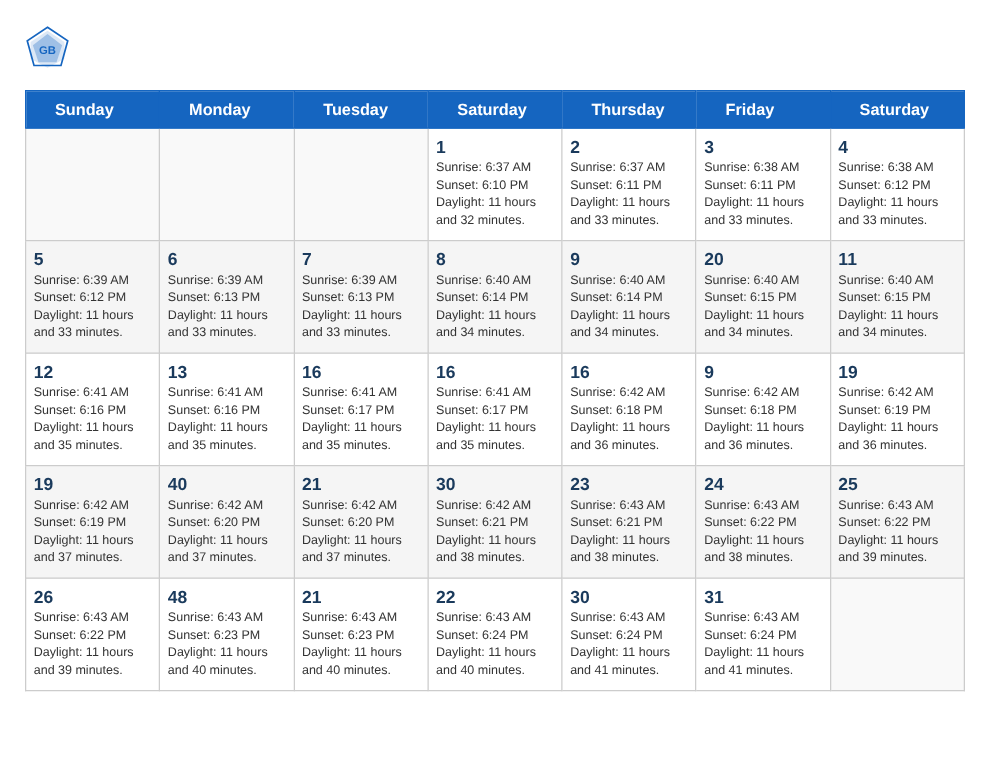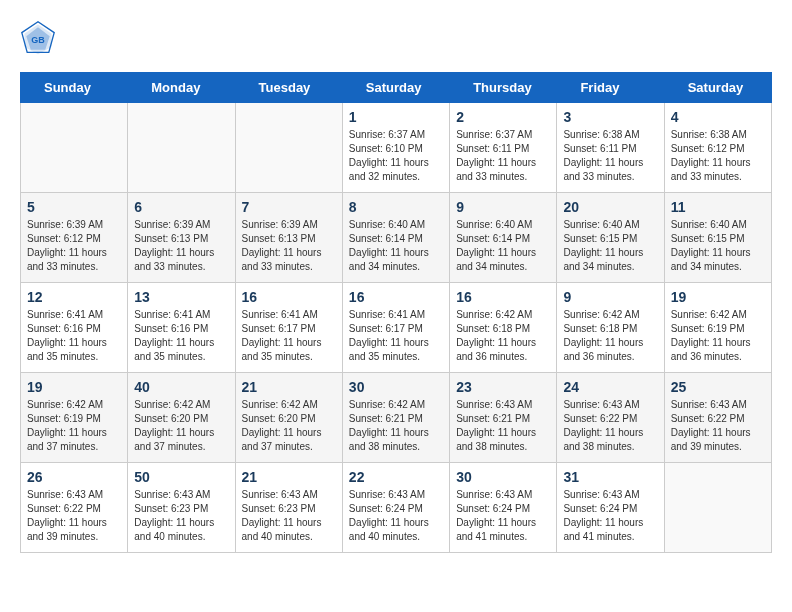--- a/index.html
+++ b/index.html
@@ -289,21 +289,21 @@
         </td>
       </tr>
       <tr>
         <td>
           <span class="day-num">26</span>
           <div class="day-info" style="white-space: pre-line;">Sunrise: 6:43 AM
 Sunset: 6:22 PM
 Daylight: 11 hours and 39 minutes.</div>
         </td>
         <td>
-          <span class="day-num">50</span>
+          <span class="day-num">48</span>
           <div class="day-info" style="white-space: pre-line;">Sunrise: 6:43 AM
 Sunset: 6:23 PM
 Daylight: 11 hours and 40 minutes.</div>
         </td>
         <td>
           <span class="day-num">21</span>
           <div class="day-info" style="white-space: pre-line;">Sunrise: 6:43 AM
 Sunset: 6:23 PM
 Daylight: 11 hours and 40 minutes.</div>
         </td>

